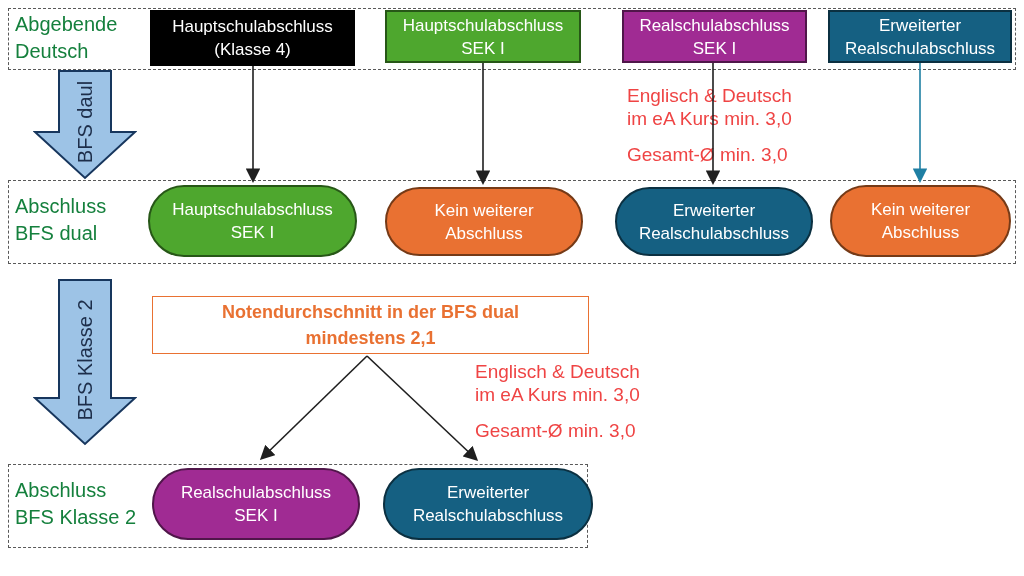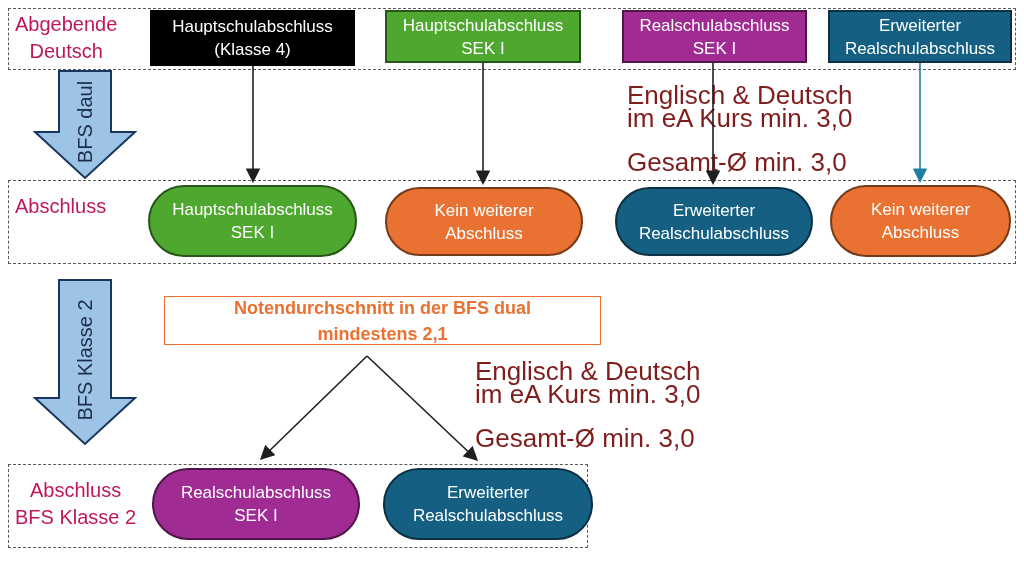--- a/index.html
+++ b/index.html
@@ -2,23 +2,22 @@
 <html><head>
 <meta charset="utf-8">
 <style>
   html,body{margin:0;padding:0;background:#ffffff;}
   .stage{
     position:relative;width:1024px;height:576px;background:#ffffff;
     font-family:"Liberation Sans",sans-serif;overflow:hidden;
   }
   .dashed-zone{position:absolute;border:1px dashed #595959;background:transparent;}
   .row-label{
-    position:absolute;font-size:20px;line-height:27px;color:#be185d;
+    position:absolute;font-size:20px;line-height:27px;color:#15803d;
     white-space:nowrap;
-    text-align:center;
   }
   .box{
     position:absolute;display:flex;flex-direction:column;justify-content:center;
     align-items:center;text-align:center;color:#ffffff;font-size:17px;line-height:23px;
     box-sizing:border-box;
   }
   .box-black{background:#000000;}
   .box-green{background:#4EA72E;border:2px solid #275717;}
   .box-magenta{background:#A02B93;border:2px solid #50164A;}
   .box-teal{background:#156082;border:2px solid #0B3041;}
@@ -30,23 +29,23 @@
   .pill-green{background:#4EA72E;border:2px solid #275717;}
   .pill-orange{background:#E97132;border:2px solid #753A17;}
   .pill-teal{background:#156082;border:2px solid #0B3041;}
   .pill-magenta{background:#A02B93;border:2px solid #50164A;}
   .notice{
     position:absolute;background:#ffffff;border:1px solid #E97132;color:#E97132;
     font-weight:bold;font-size:18px;line-height:26px;display:flex;flex-direction:column;
     justify-content:center;text-align:center;box-sizing:border-box;
   }
   .criteria{
-    position:absolute;color:#7f1d1d;font-size:26px;line-height:23px;white-space:nowrap;
+    position:absolute;color:#ef4444;font-size:19px;line-height:23px;white-space:nowrap;
   }
-  .criteria .crit-line3{margin-top:21px;}
+  .criteria .crit-line3{margin-top:13px;}
   .big-arrow{position:absolute;}
   .big-arrow text{
     font-family:"Liberation Sans",sans-serif;font-size:20px;fill:#1d2e4a;
   }
   .connector-layer{position:absolute;left:0;top:0;pointer-events:none;}
 </style>
 </head>
 <body>
 
 <div class="stage">
@@ -54,20 +53,21 @@
   <div class="dashed-zone" style="left:8px;top:8px;width:1006px;height:60px;"></div>
   <div class="dashed-zone" style="left:8px;top:180px;width:1006px;height:82px;"></div>
   <div class="dashed-zone" style="left:8px;top:464px;width:578px;height:82px;"></div>
 
   <div class="row-label" style="left:15px;top:11px;">
     <div>Abgebende</div>
     <div>Deutsch</div>
   </div>
   <div class="row-label" style="left:15px;top:193px;">
     <div>Abschluss</div>
+    <div>BFS dual</div>
   </div>
   <div class="row-label" style="left:15px;top:477px;">
     <div>Abschluss</div>
     <div>BFS Klasse 2</div>
   </div>
 
   <div class="box box-black" style="left:150px;top:10px;width:205px;height:56px;">
     <div>Hauptschulabschluss</div>
     <div>(Klasse 4)</div>
   </div>
@@ -110,21 +110,21 @@
   <div class="pill pill-orange" style="left:830px;top:185px;width:181px;height:72px;">
     <div>Kein weiterer</div>
     <div>Abschluss</div>
   </div>
 
   <svg class="big-arrow" style="left:33px;top:278px;" width="104" height="170" viewBox="0 0 104 170">
     <polygon points="26,2 78,2 78,120 102,120 52,166 2,120 26,120" fill="#9DC3E6" stroke="#17365D" stroke-width="2"></polygon>
     <text transform="translate(59,82) rotate(-90)" text-anchor="middle">BFS Klasse 2</text>
   </svg>
 
-  <div class="notice" style="left:164px;top:296px;width:437px;height:49px;">
+  <div class="notice" style="left:152px;top:296px;width:437px;height:58px;">
     <div>Notendurchschnitt in der BFS dual</div>
     <div>mindestens 2,1</div>
   </div>
 
   <div class="criteria" style="left:475px;top:360px;">
     <div class="crit-line1">Englisch &amp; Deutsch</div>
     <div class="crit-line2">im eA Kurs min. 3,0</div>
     <div class="crit-line3">Gesamt-Ø min. 3,0</div>
   </div>
 

